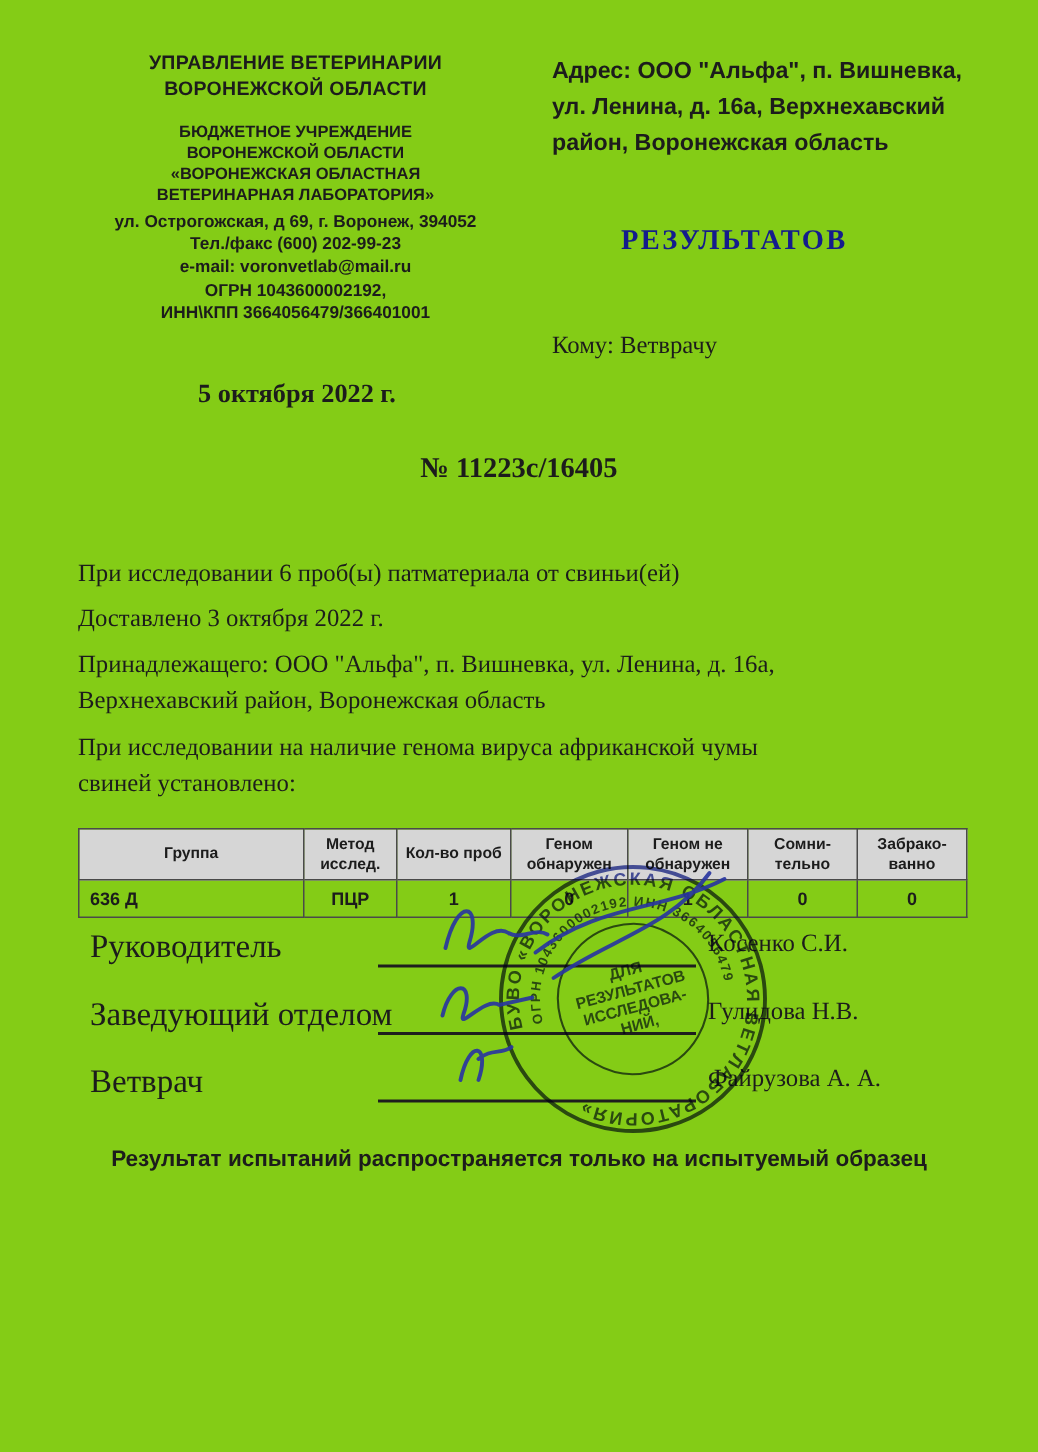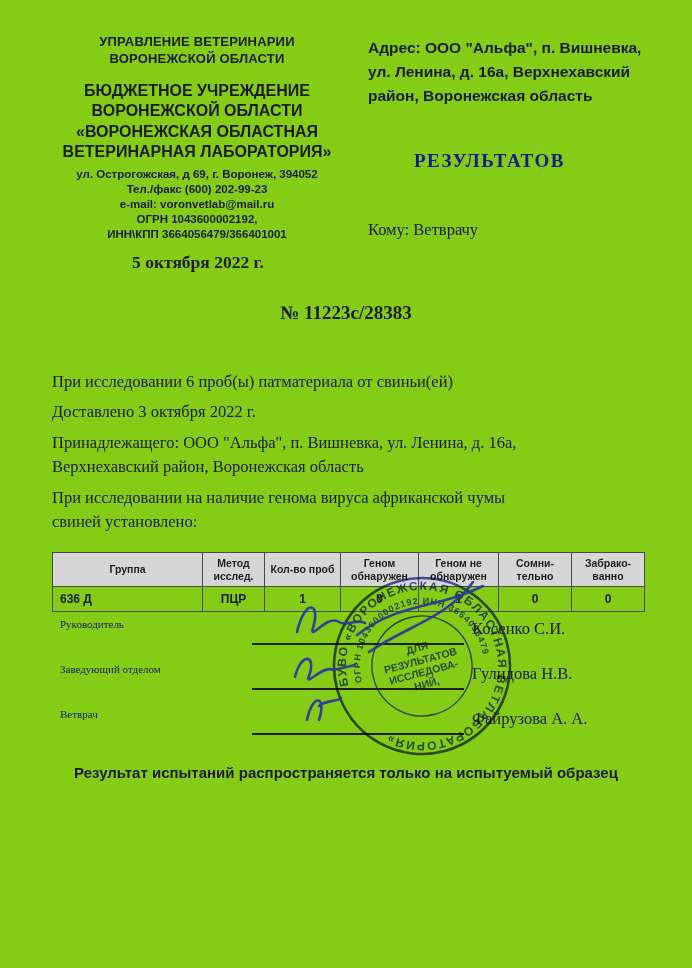--- a/index.html
+++ b/index.html
@@ -8,21 +8,21 @@
     position:relative; width:692px; height:968px; margin:0 auto;
     background:#84cc16; color:#1c1c1c; overflow:hidden;
     font-family:"Liberation Serif","DejaVu Serif",serif;
   }
   .pre { white-space:pre-line; }
 
   
   .letterhead { position:absolute; left:46px; top:34px; width:302px; text-align:center;
                 font-family:"Liberation Sans","DejaVu Sans",sans-serif; }
   .lh-dept { font-weight:bold; font-size:13px; line-height:1.3; letter-spacing:.2px; }
-  .lh-inst { font-weight:bold; font-size:16px; line-height:1.28; margin-top:13px; }
+  .lh-inst { font-weight:bold; font-size:11px; line-height:1.28; margin-top:13px; }
   .lh-contact { margin-top:4px; font-size:11.5px; font-weight:bold; line-height:1.32; }
   .lh-contact div { font-weight:bold; }
   .doc-date { position:absolute; left:58px; top:252px; width:280px; text-align:center;
               font-weight:bold; font-size:17.5px; }
 
   
   .recipient-address { position:absolute; left:368px; top:36px; width:290px;
       font-family:"Liberation Sans","DejaVu Sans",sans-serif;
       font-weight:bold; font-size:15.5px; line-height:1.55; }
   .vetstation { position:absolute; left:414px; top:150px; color:#141c8c;
@@ -42,21 +42,21 @@
       border-collapse:collapse; table-layout:fixed;
       font-family:"Liberation Sans","DejaVu Sans",sans-serif; }
   table.results th { background:#d6d6d6; border:1px solid #4a4a4a; font-size:10.5px;
       font-weight:bold; padding:4px 2px; line-height:1.2; vertical-align:middle; }
   table.results td { border:1px solid #4a4a4a; font-size:12px; font-weight:bold;
       text-align:center; padding:5px 2px; }
   table.results td.first { text-align:left; padding-left:7px; }
 
   
   .sig-row { position:absolute; left:52px; width:598px; height:42px; }
-  .sig-role { position:absolute; left:8px; top:6px; font-size:11px; }
+  .sig-role { position:absolute; left:8px; top:6px; font-size:22px; }
   .sig-line { position:absolute; left:200px; width:212px; top:31px; border-top:2px solid #1e1e1e; }
   .sig-name { position:absolute; left:420px; top:7px; font-size:16.5px; }
 
   
   .footer-note { position:absolute; left:0; top:764px; width:692px; text-align:center;
       font-family:"Liberation Sans","DejaVu Sans",sans-serif;
       font-weight:bold; font-size:15px; }
 
   
   .stamp { position:absolute; left:330px; top:574px; width:184px; height:184px;
@@ -92,21 +92,21 @@
   </div>
   <div class="doc-date">5 октября 2022 г.</div>
 
   <div class="recipient-address pre">Адрес: ООО "Альфа", п. Вишневка,
 ул. Ленина, д. 16а, Верхнехавский
 район, Воронежская область</div>
   <div class="vetstation">РЕЗУЛЬТАТОВ</div>
   <div class="kome">Кому: Ветврачу</div>
 
   <div class="title">
-    <div>№ 11223с/28383</div>
+    <div>№ 11223с/16405</div>
   </div>
 
   <div class="body-text">
     <div class="bp pre">При исследовании 6 проб(ы) патматериала от свиньи(ей)</div>
     <div class="bp pre">Доставлено 3 октября 2022 г.</div>
     <div class="bp pre">Принадлежащего: ООО "Альфа", п. Вишневка, ул. Ленина, д. 16а,
 Верхнехавский район, Воронежская область</div>
     <div class="bp pre">При исследовании на наличие генома вируса африканской чумы
 свиней установлено:</div>
   </div>

